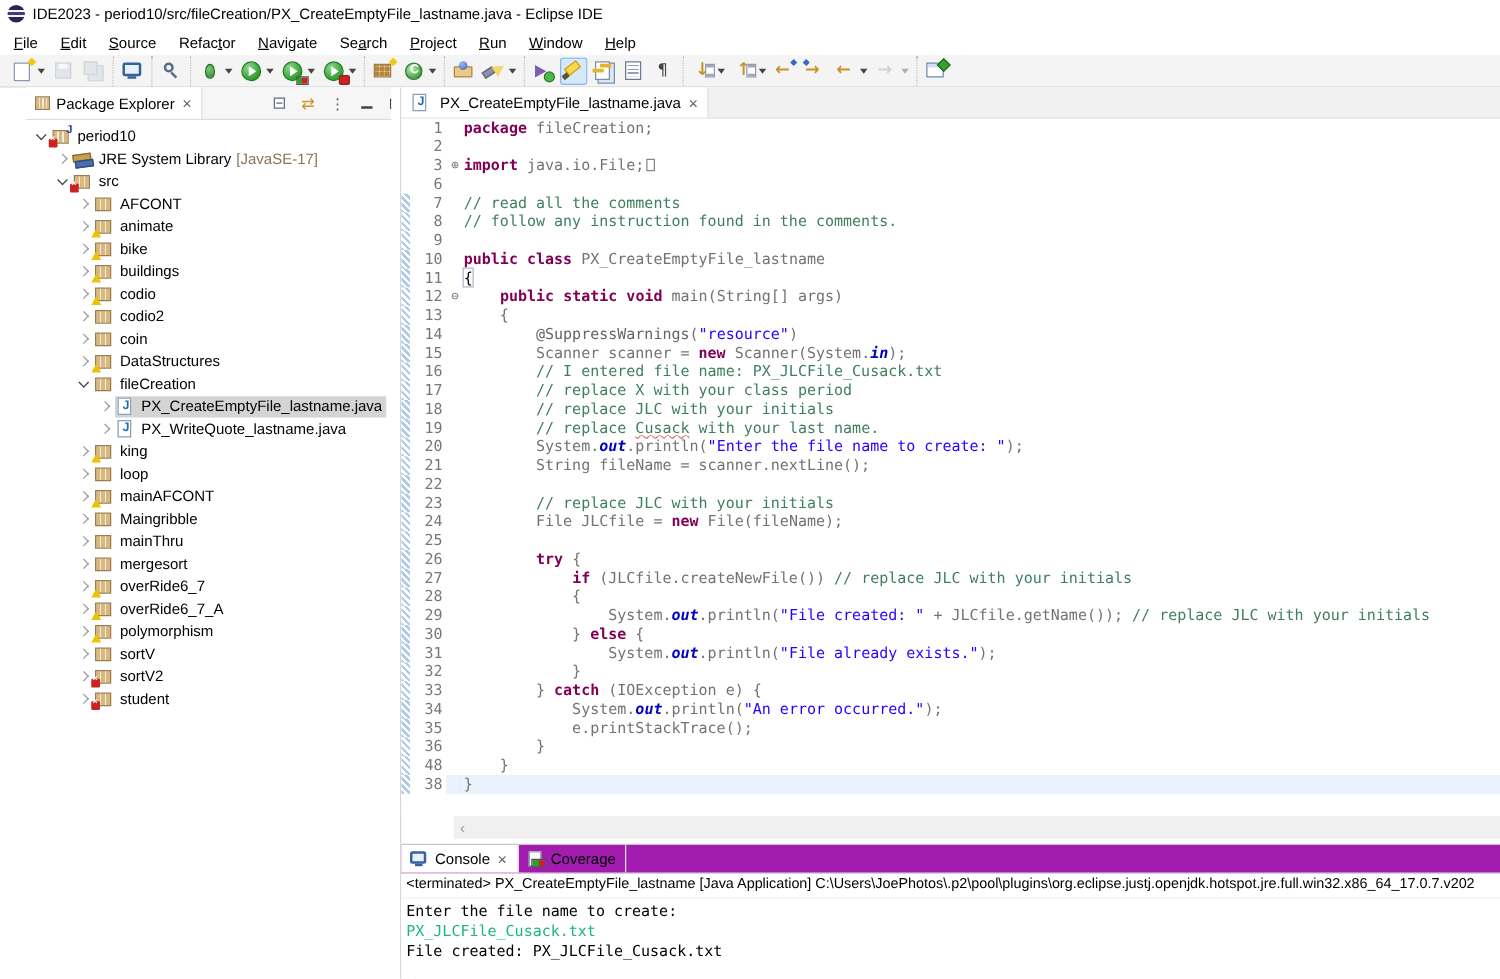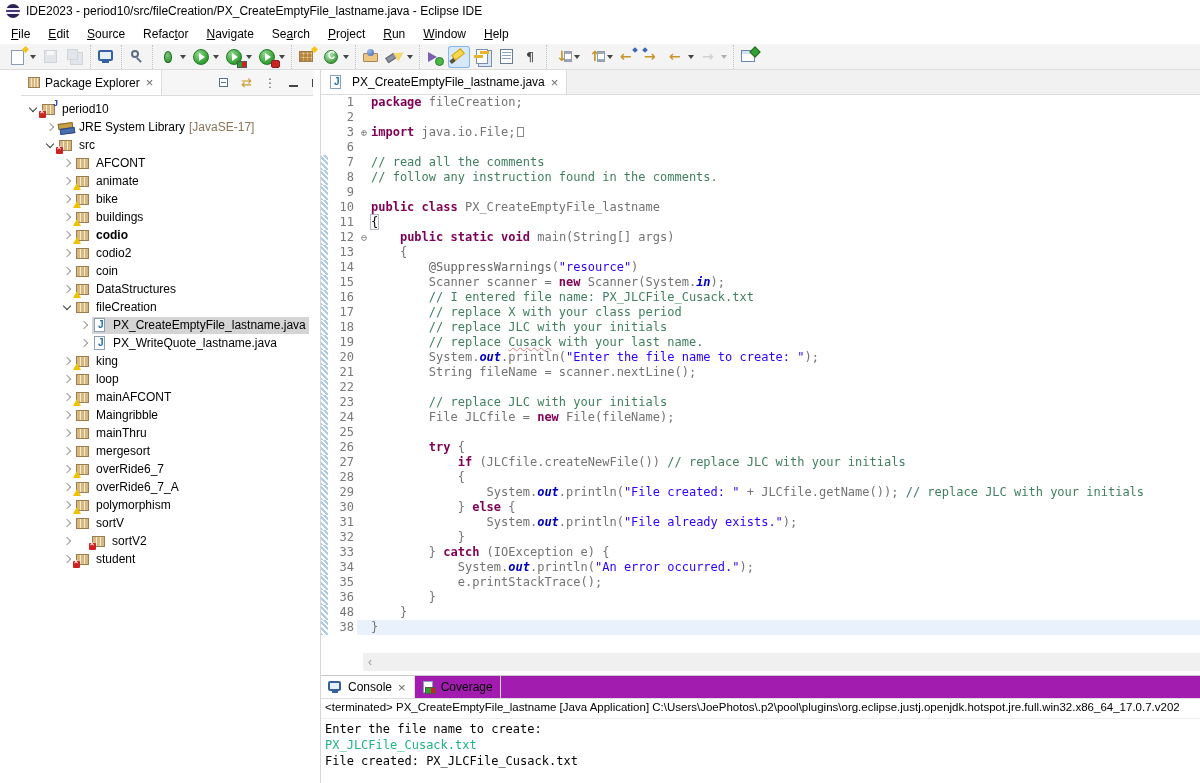--- a/index.html
+++ b/index.html
@@ -335,21 +335,21 @@
           <span class="tw">
             <i></i>
           </span>
           <span class="tree-label-wrap">
             <span class="ti ti-package ov-warn">
               <em></em>
             </span>
             <span>buildings</span>
           </span>
         </div>
-        <div class="tree-row" style="padding-left: 38px; font-weight: bold;">
+        <div class="tree-row" style="padding-left: 38px;">
           <span class="tw">
             <i></i>
           </span>
           <span class="tree-label-wrap">
             <span class="ti ti-package ov-warn">
               <em></em>
             </span>
             <span>codio</span>
           </span>
         </div>
@@ -502,21 +502,21 @@
         </div>
         <div class="tree-row" style="padding-left: 38px;">
           <span class="tw">
             <i></i>
           </span>
           <span class="tree-label-wrap">
             <span class="ti ti-package"></span>
             <span>sortV</span>
           </span>
         </div>
-        <div class="tree-row" style="padding-left: 38px; gap: 16px;">
+        <div class="tree-row" style="padding-left: 38px;">
           <span class="tw">
             <i></i>
           </span>
           <span class="tree-label-wrap">
             <span class="ti ti-package ov-error">
               <em></em>
             </span>
             <span>sortV2</span>
           </span>
         </div>

